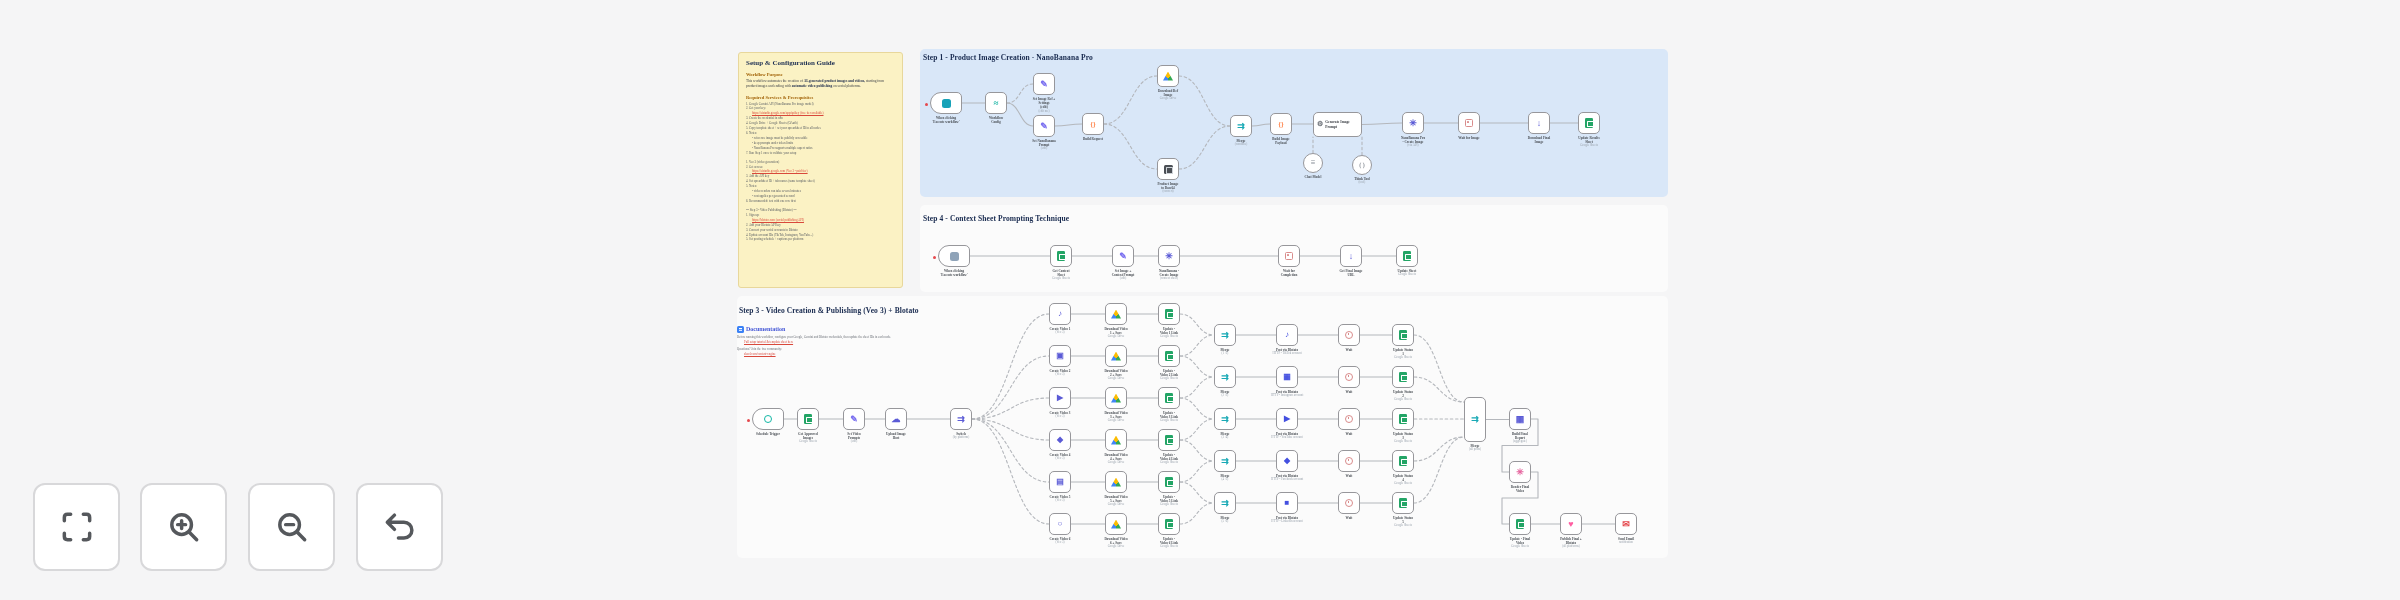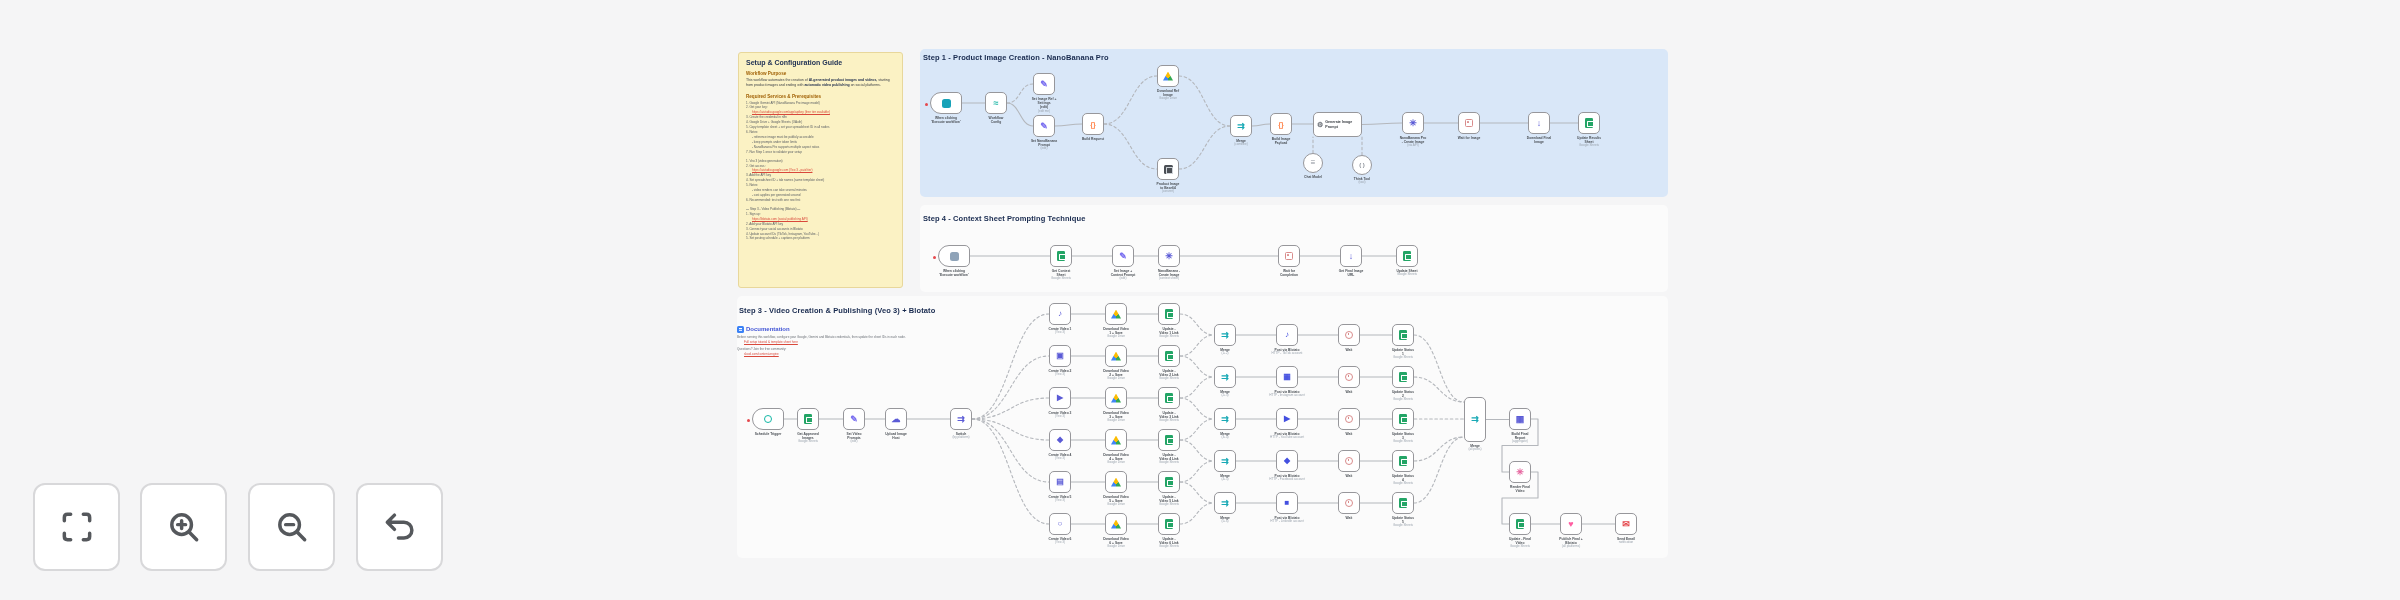--- a/index.html
+++ b/index.html
@@ -1,17 +1,17 @@
 <!DOCTYPE html>
 <html><head>
 <meta charset="utf-8">
 <style>
   html,body{margin:0;padding:0;background:#f5f5f6;}
   #stage{position:relative;width:2000px;height:600px;background:#f5f5f6;overflow:hidden;
-         font-family:Liberation Sans, sans-serif;}
+         font-family:Liberation Serif, serif;}
   .panel{position:absolute;border-radius:5px;}
   .panel.blue{background:#d9e7f8;}
   .panel.light{background:#fbfbfb;}
   .sec-title{position:absolute;font-size:7.5px;font-weight:bold;color:#17294e;letter-spacing:.1px;white-space:nowrap;}
   
   #note{position:absolute;left:738px;top:52px;width:165px;height:236px;background:#fbf2c4;
         border:1px solid #e8d79b;border-radius:3px;padding:6px 7px;box-sizing:border-box;overflow:hidden;}
   #note .h1{font-size:7px;font-weight:bold;color:#1b2d52;margin:0 0 4px 0;}
   #note .h2{font-size:4.6px;font-weight:bold;color:#a16207;margin:5px 0 2px 0;}
   #note .p{font-size:3.5px;color:#3c4046;line-height:1.5;margin:0 0 2px 0;}

